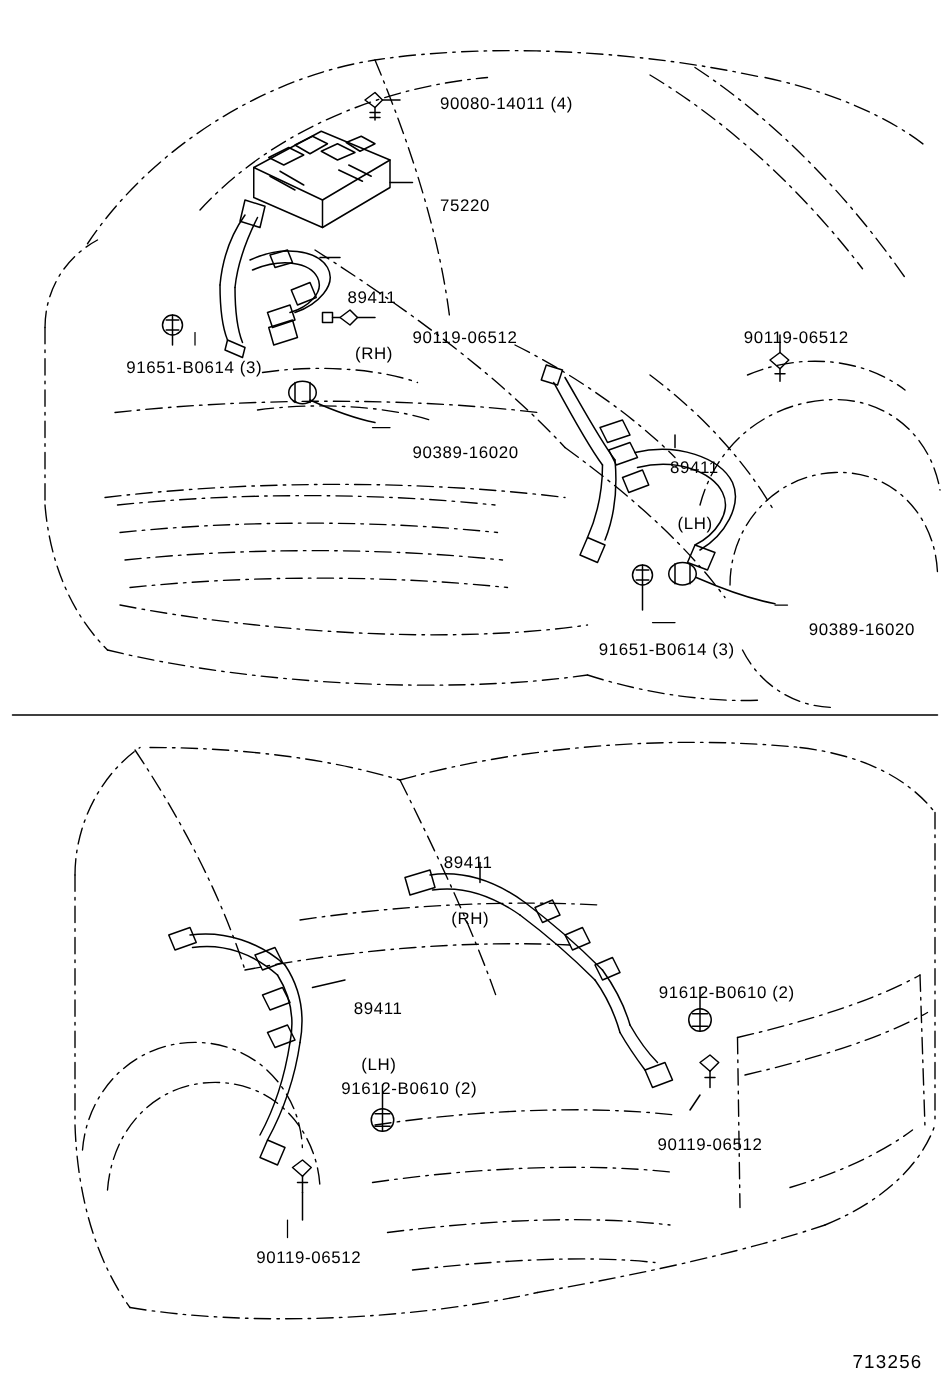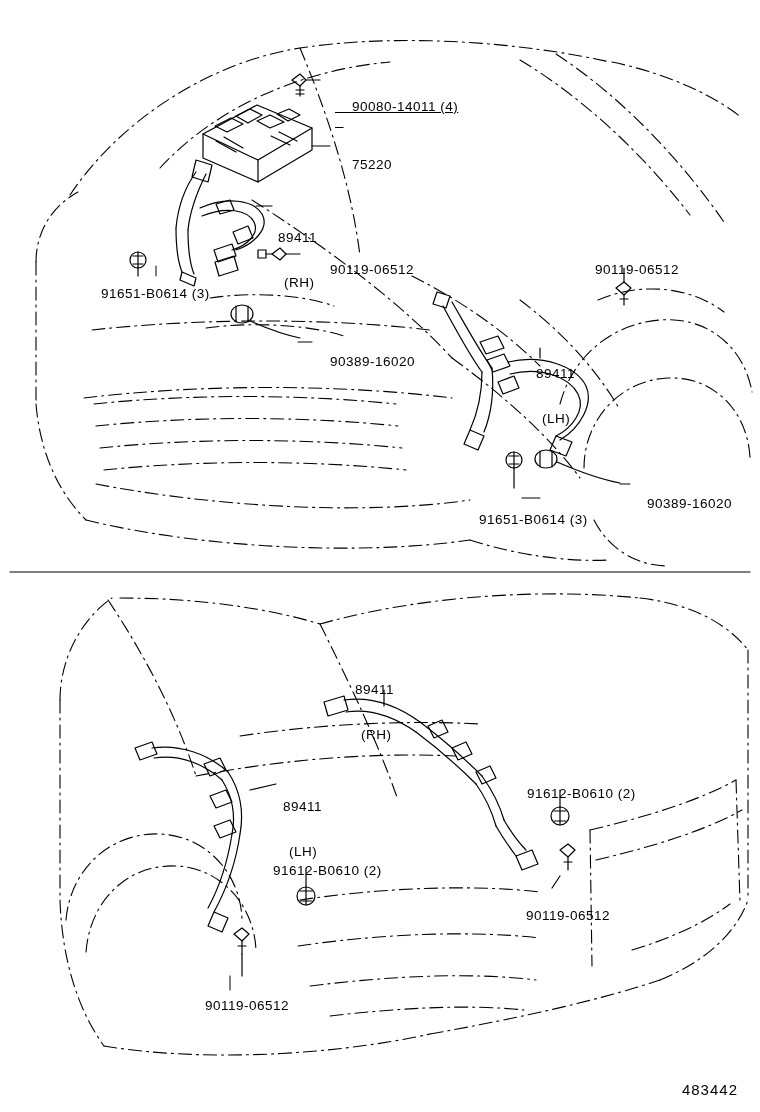--- a/index.html
+++ b/index.html
@@ -307,21 +307,21 @@
         <path d="M230 976 L230 990"></path>
         <path d="M298 342 L312 342"></path>
         <path d="M620 484 L630 484"></path>
         <path d="M522 498 L540 498"></path>
         <path d="M156 276 L156 266"></path>
       </g>
 
     </g>
   </svg>
 
-  <div class="lbl" style="left:335px; top:84px;text-decoration:underline;">
+  <div class="lbl" style="left:335px; top:60px;">
     <span>90080-14011 (4)</span>
   </div>
 
   <div class="lbl" style="left:335px; top:142px;">
     <span>75220</span>
   </div>
 
   <div class="lbl" style="left:278px; top:200px;">
     <div>89411</div>
     <div class="sub" style="padding-left:6px;">(RH)</div>
@@ -375,15 +375,15 @@
   </div>
 
   <div class="lbl" style="left:509px; top:893px;">
     <span>90119-06512</span>
   </div>
 
   <div class="lbl" style="left:188px; top:983px;">
     <span>90119-06512</span>
   </div>
 
-  <div class="diagram-id">483442</div>
+  <div class="diagram-id">713256</div>
 
 </div>
 
 </body></html>

